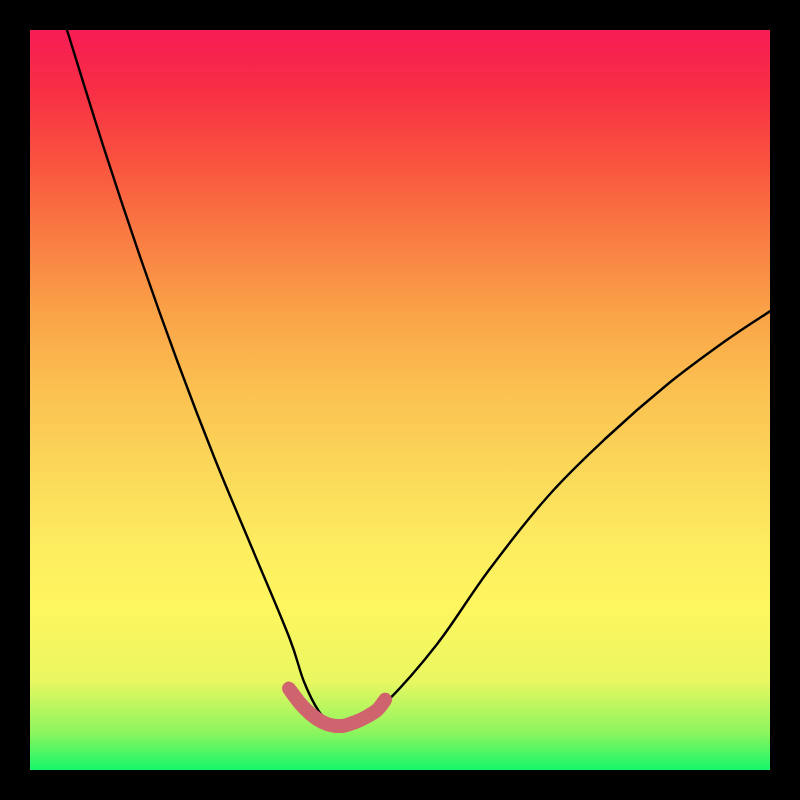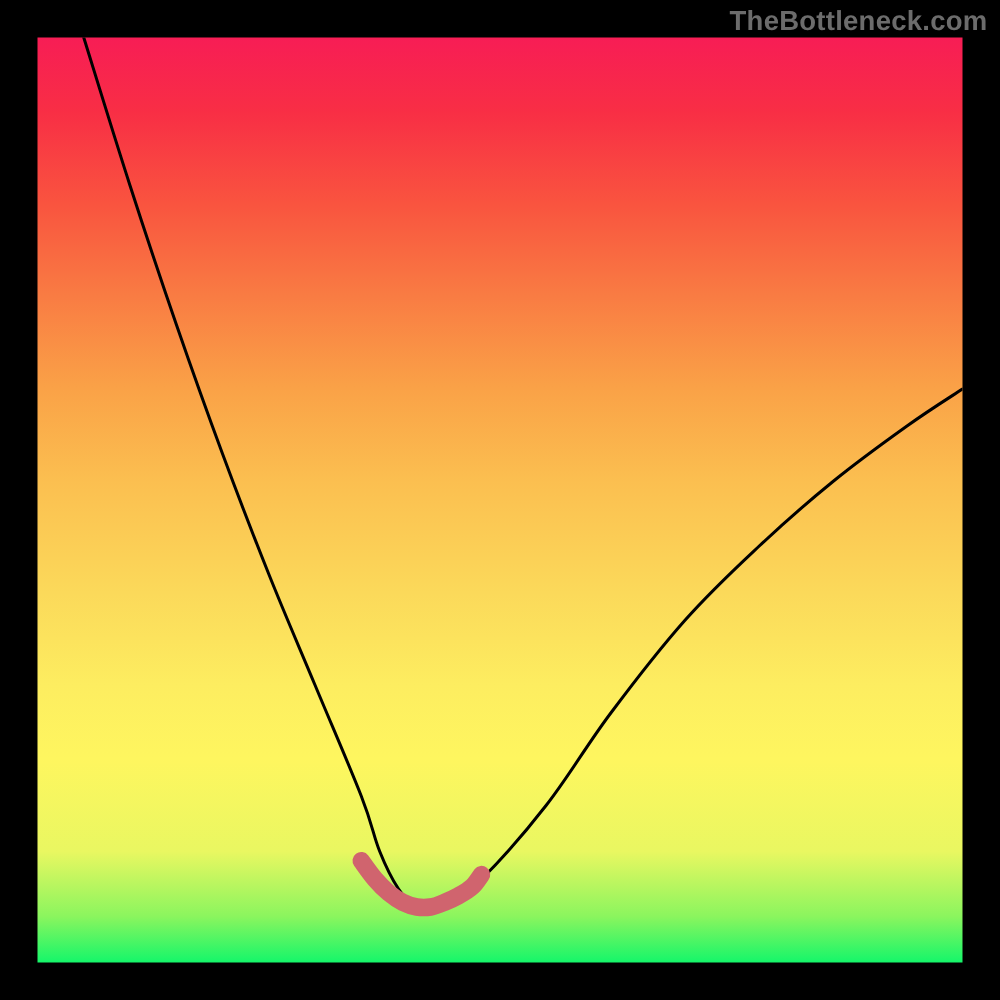--- a/index.html
+++ b/index.html
@@ -52,21 +52,20 @@
     position: absolute;
     inset: 0;
     width: 100%;
     height: 100%;
   }
 </style>
 </head>
 <body>
 
 <div class="stage">
-  <div class="watermark">TheBottleneck.com</div>
 
   <div class="plot-area">
     <div class="gradient-bg"></div>
     <svg class="curves" viewBox="0 0 740 740" preserveAspectRatio="none">
       <path id="main-curve-path" fill="none" stroke="#000000" stroke-width="2.4" stroke-linecap="round" stroke-linejoin="round" d="M 37 0 C 43.66 21.311999999999994, 60.68 77.10799999999998, 74 118.39999999999998 C 87.32 159.69199999999998, 97.68 190.77200000000005, 111 229.40000000000003 C 124.32 268.028, 134.68 297.03599999999994, 148 332.99999999999994 C 161.32 368.96399999999994, 171.68 395.9, 185 429.2 C 198.32 462.5, 208.68 486.032, 222 518 C 235.32 549.968, 249.676 582.824, 259 606.8 C 268.324 630.776, 268.472 637.88, 273.8 651.2 C 279.12800000000004 664.5200000000001, 283.27200000000005 672.808, 288.6 680.8 C 293.928 688.7919999999999, 298.072 692.936, 303.4 695.6 C 308.72799999999995 698.264, 312.87199999999996 696.932, 318.2 695.6 C 323.528 694.268, 326.34 692.196, 333 688.2 C 339.66 684.2040000000001, 341.88 686.72, 355.2 673.4 C 368.52 660.0799999999999, 388.35200000000003 638.176, 407.00000000000006 614.2 C 425.6480000000001 590.224, 438.82000000000005 566.84, 458.8 540.2 C 478.78 513.5600000000001, 496.688 490.176, 518 466.2 C 539.312 442.224, 555.888 426.98, 577.2 407 C 598.5120000000001 387.02, 615.088 372.51599999999996, 636.4 355.2 C 657.712 337.884, 676.9519999999999 324.12, 695.5999999999999 310.8 C 714.2479999999999 297.48, 732.008 286.528, 740 281.2"></path>
       <path id="highlight-path" fill="none" stroke="#d0646e" stroke-width="14" stroke-linecap="round" stroke-linejoin="round" d="M 259 658.6 C 260.998 661.264, 266.104 668.7379999999999, 270.09999999999997 673.4 C 274.09599999999995 678.062, 277.204 681.17, 281.2 684.5 C 285.19599999999997 687.83, 288.30400000000003 689.9019999999999, 292.3 691.9 C 296.296 693.898, 299.404 694.934, 303.4 695.6 C 307.39599999999996 696.2660000000001, 310.504 696.2660000000001, 314.5 695.6 C 318.496 694.934, 321.60400000000004 693.4984, 325.6 691.9 C 329.596 690.3016, 332.704 688.9844, 336.7 686.72 C 340.69599999999997 684.4556, 344.46999999999997 682.3836, 347.79999999999995 679.32 C 351.12999999999994 676.2564000000001, 353.868 671.4316, 355.2 669.7"></path>
     </svg>
   </div>
 </div>
 

